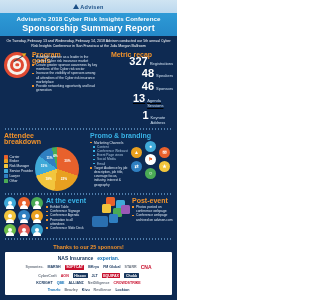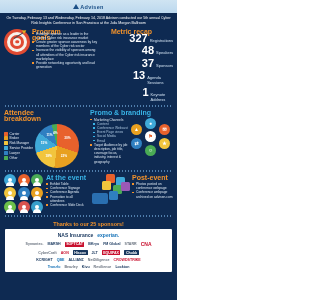--- a/index.html
+++ b/index.html
@@ -55,21 +55,21 @@
         border-top:2.6px solid transparent;border-bottom:2.6px solid transparent;border-left:4px solid #e8b11f;}
 
   
   .metric{margin-top:1px;}
   .mrow{display:flex;align-items:baseline;justify-content:flex-end;margin-bottom:1.5px;}
   .mnum{font-size:11px;font-weight:bold;color:#ffffff;line-height:11px;text-align:right;width:30px;}
   .mlbl{font-size:4px;color:#cfe0f0;margin-left:2px;}
   .mrow.i1{padding-left:0px;}
   .mrow.i2{padding-left:8px;}
   .mrow.i3{padding-left:14px;}
-  .mrow.i4{padding-left:20px;}
+  .mrow.i4{padding-left:20px;text-decoration:underline;}
   .mrow.i5{padding-left:26px;}
 
   
   .pierow{display:flex;gap:2px;align-items:center;}
   .legend{margin-top:1px;}
   .lg{display:flex;align-items:center;gap:1.5px;margin-bottom:.8px;}
   .sw{width:4px;height:4px;flex:0 0 4px;border-radius:.5px;}
   .lgt{font-size:3.2px;color:#e6eef7;}
   .pie{position:relative;width:44px;height:44px;border-radius:50%;flex:0 0 44px;}
   .pielbl{position:absolute;font-size:3.2px;font-weight:bold;color:#ffffff;transform:translate(-50%,-50%);}
@@ -106,20 +106,24 @@
 
 <div class="page">
 
   <div class="logobar">
     <div class="logo">
       <span class="logo-mark"></span>
       <span class="logo-txt">Advisen</span>
     </div>
   </div>
 
+  <div class="titleband">
+    <div class="t1">Advisen's 2018 Cyber Risk Insights Conference</div>
+    <div class="t2">Sponsorship Summary Report</div>
+  </div>
 
   <div class="intro">On Tuesday, February 13 and Wednesday, February 14, 2018 Advisen conducted our 5th annual Cyber Risk Insights Conference in San Francisco at the Julia Morgan Ballroom</div>
 
   <div class="body">
     <div class="cols">
 
       <div class="col">
         <div class="sect">
           <div class="goalrow">
             <div class="target">
@@ -156,21 +160,21 @@
         <div class="metric">
           <div class="mrow i1">
             <span class="mnum">327</span>
             <span class="mlbl">Registrations</span>
           </div>
           <div class="mrow i2">
             <span class="mnum">48</span>
             <span class="mlbl">Speakers</span>
           </div>
           <div class="mrow i3">
-            <span class="mnum">37</span>
+            <span class="mnum">46</span>
             <span class="mlbl">Sponsors</span>
           </div>
           <div class="mrow i4">
             <span class="mnum">13</span>
             <span class="mlbl">Agenda Sessions</span>
           </div>
           <div class="mrow i5">
             <span class="mnum">1</span>
             <span class="mlbl">Keynote Address</span>
           </div>

